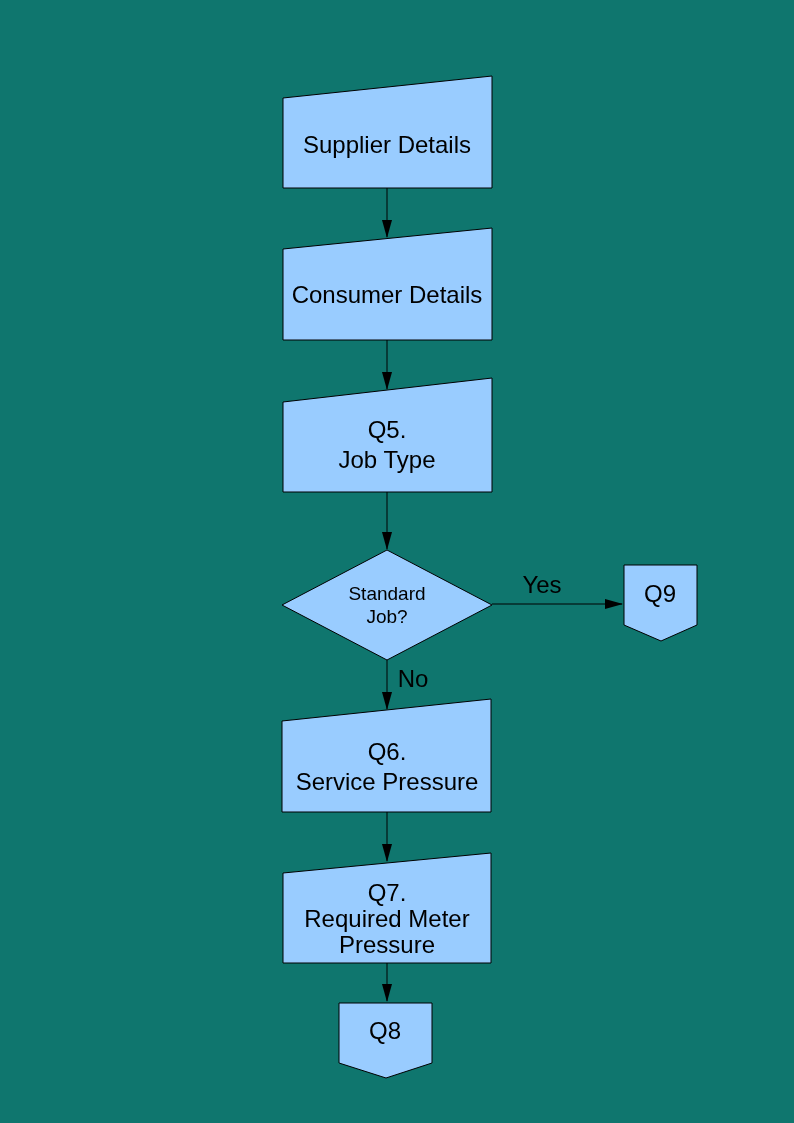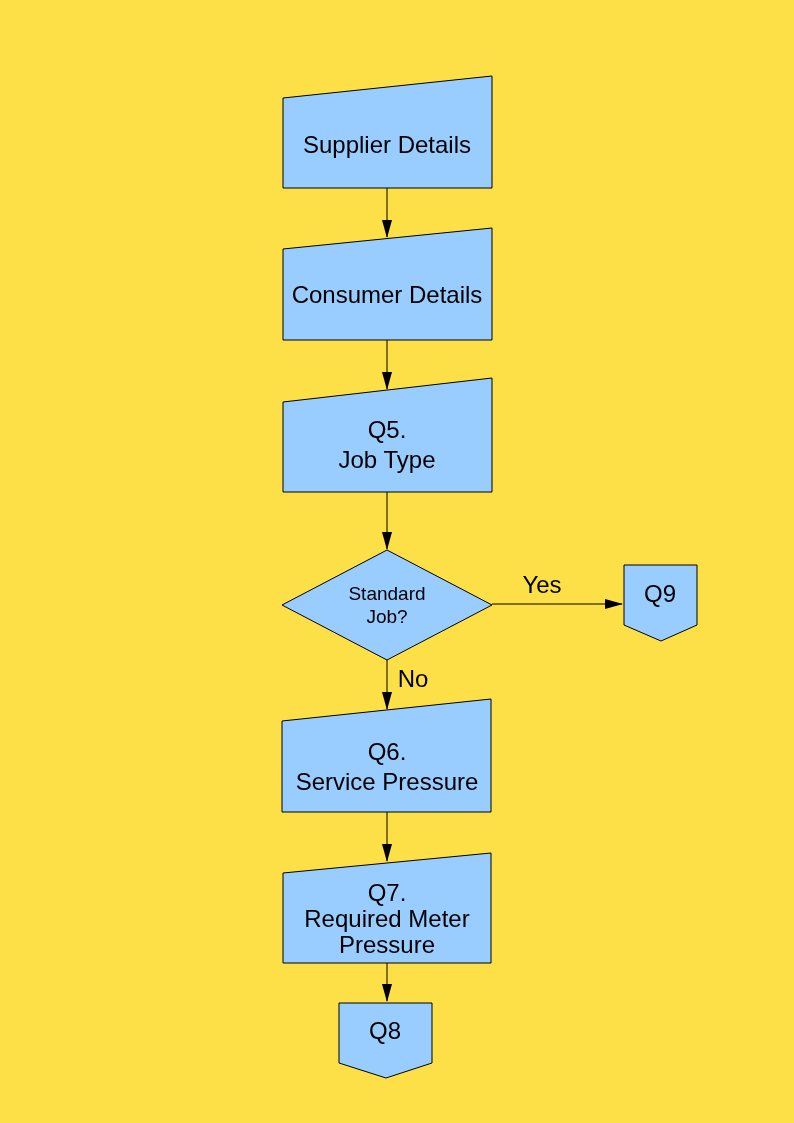--- a/index.html
+++ b/index.html
@@ -4,21 +4,21 @@
 <style>
   html, body {
     margin: 0;
     padding: 0;
     background: #ffffff;
   }
   .page {
     position: relative;
     width: 794px;
     height: 1123px;
-    background: #fde047;
+    background: #0f766e;
     overflow: hidden;
   }
   svg.flowchart {
     position: absolute;
     left: 0;
     top: 0;
     display: block;
   }
   svg.flowchart polygon {
     stroke: #000000;

